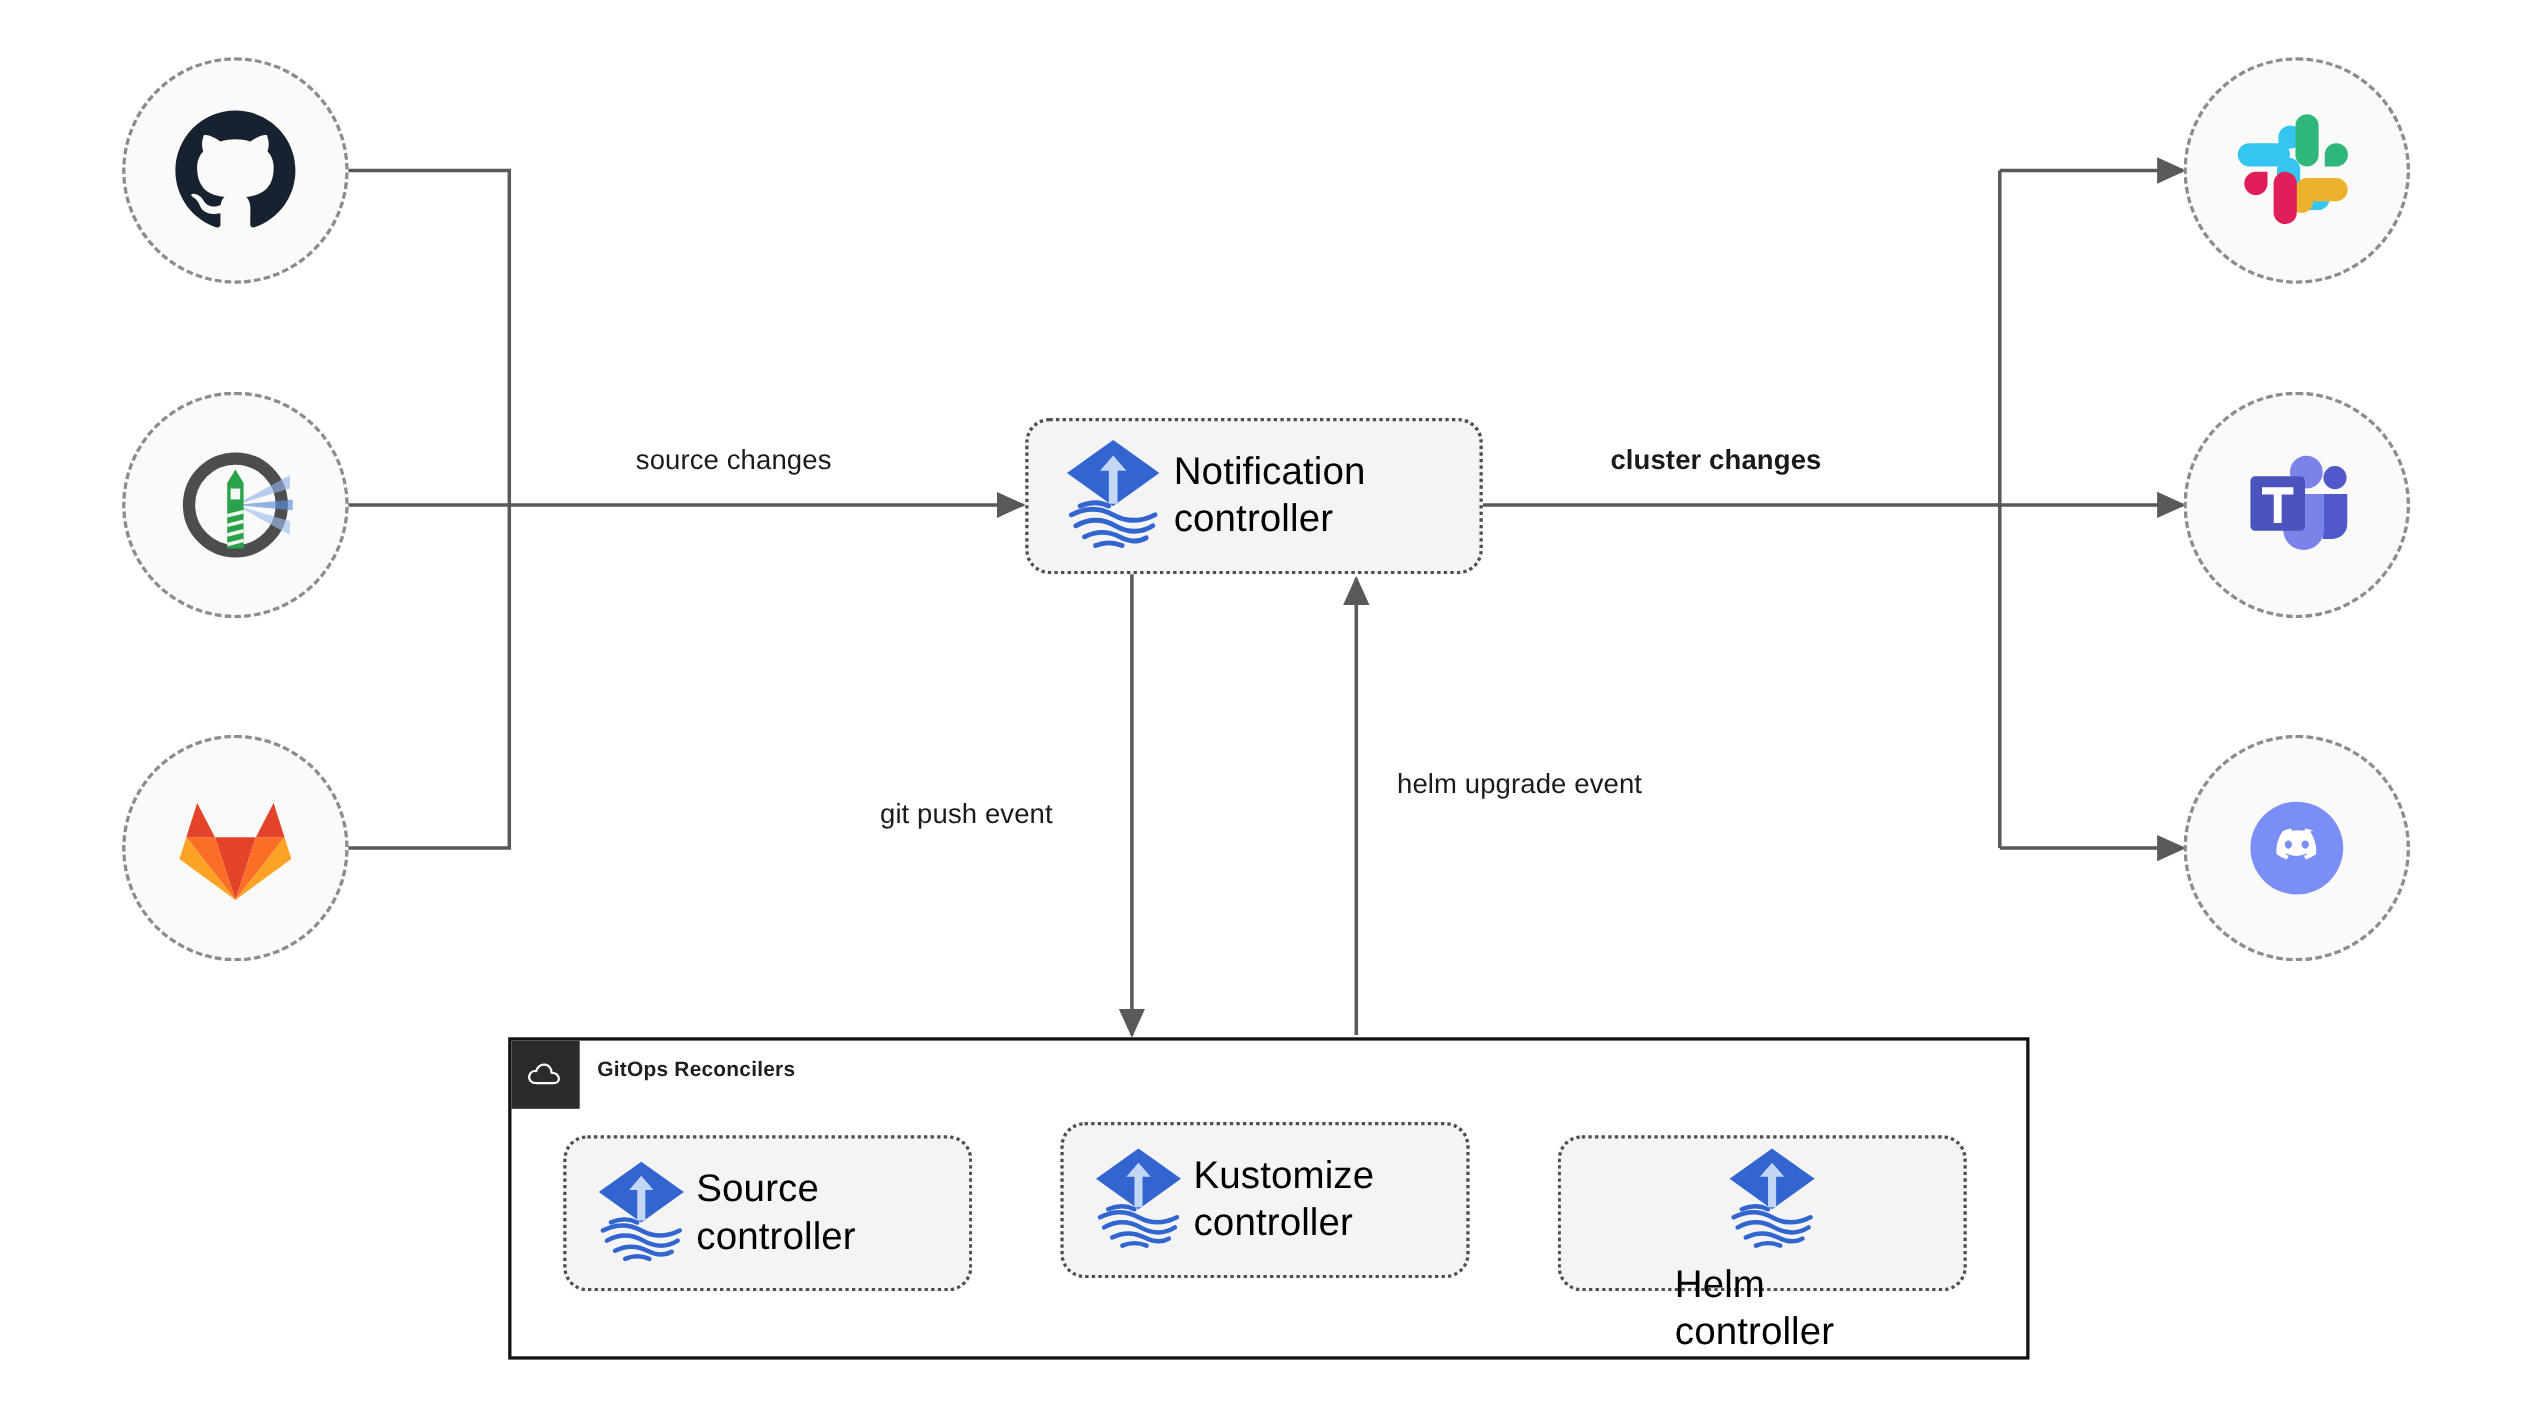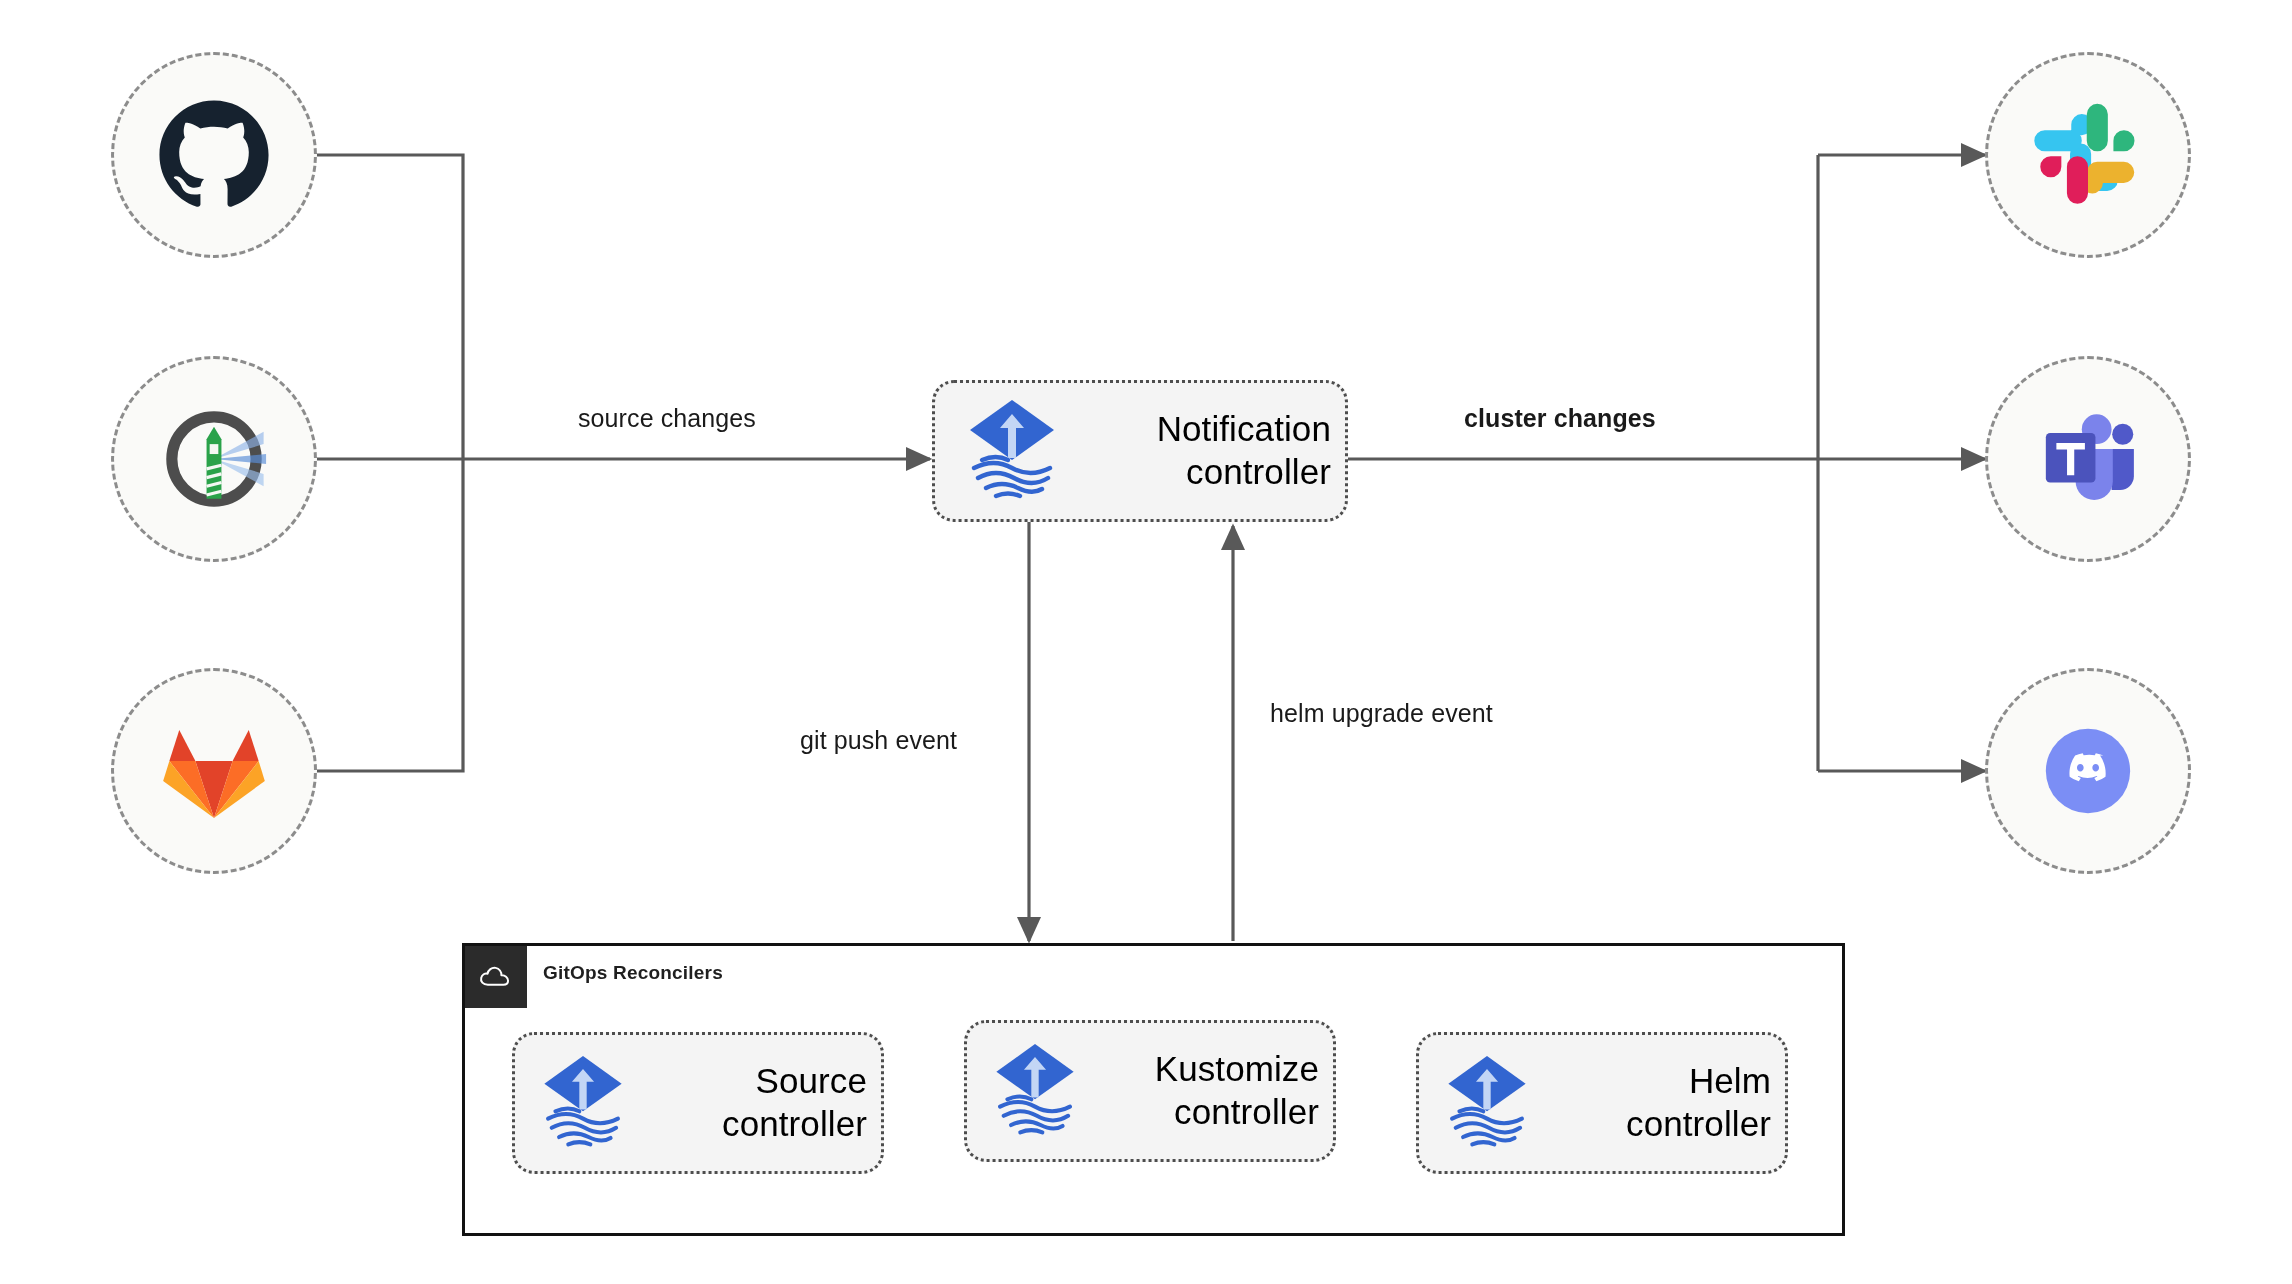--- a/index.html
+++ b/index.html
@@ -62,21 +62,21 @@
   }
   .ctrl-icon {
     flex: 0 0 auto;
     display: flex;
     align-items: center;
     justify-content: center;
   }
   .ctrl-icon svg { display: block; }
   .ctrl-label {
     flex: 1 1 auto;
-    text-align: right;
+    text-align: left;
     font-size: 35px;
     line-height: 1.22;
     color: #000000;
     letter-spacing: 0.1px;
     padding-right: 14px;
   }
   .ctrl-label .l2 { display: block; }
 
   
   #gitops-container {
@@ -299,21 +299,21 @@
           <path d="M20 64 Q34 58 46 64"></path>
         </g>
       </svg>
     </span>
     <span class="ctrl-label">
       <span>Kustomize</span>
       <span class="l2">controller</span>
     </span>
   </div>
 
-  <div class="ctrl-box" style="left:1416px; top:1032px; width:372px; height:142px;">
+  <div class="ctrl-box" style="left:1416px; top:1032px; width:372px; height:142px;flex-direction:column;">
     <span class="ctrl-icon" style="width:100px; height:112px; margin-left:18px;">
       <svg viewBox="0 0 100 110" width="92" height="102" aria-hidden="true">
         <path fill="#3265d0" d="M50 4 L92 34 L50 64 L8 34 Z"></path>
         <path fill="#c3d6f5" d="M50 18 L62 32 L54 32 L54 62 L46 62 L46 32 L38 32 Z"></path>
         <g stroke="#3265d0" stroke-width="4.4" fill="none" stroke-linecap="round">
           <path d="M12 72 Q32 62 50 72 Q68 82 88 72"></path>
           <path d="M16 82 Q34 72 52 82 Q70 92 86 82"></path>
           <path d="M24 92 Q40 84 56 92 Q70 99 80 93"></path>
           <path d="M34 100 Q46 95 58 100"></path>
           <path d="M20 64 Q34 58 46 64"></path>

